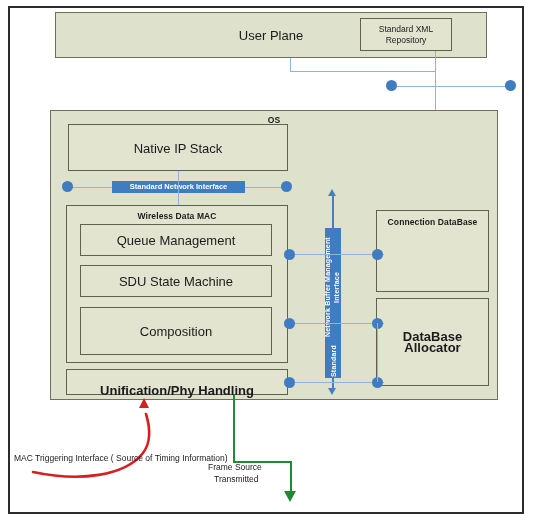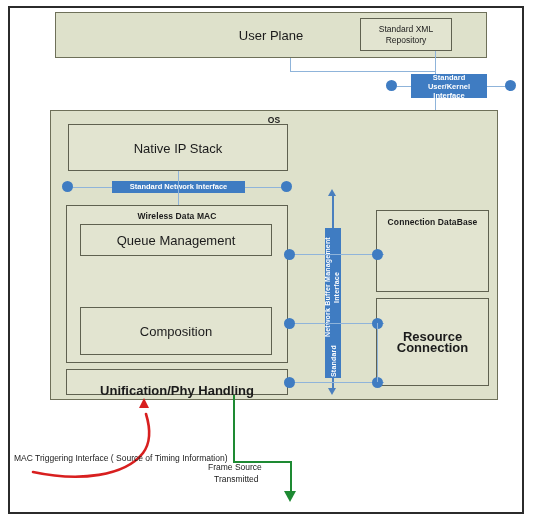--- a/index.html
+++ b/index.html
@@ -71,24 +71,20 @@
       <div style="font-size:8.5px;line-height:11px;color:#1b1b1b;">Repository</div>
     </div>
   </div>
 
   <div class="vline" style="left:290px;top:58px;height:13px;"></div>
   <div class="hline" style="left:290px;top:71px;width:145px;"></div>
 
   <div class="vline" style="left:435px;top:51px;height:138px;"></div>
 
   <div class="hline" style="left:390px;top:86px;width:125px;"></div>
-  <div class="bluebar small" style="left:411px;top:74px;width:76px;height:24px;flex-direction:column;">
-    <span>Standard User/Kernel</span>
-    <span>Interface</span>
-  </div>
   <div class="dot" style="left:386px;top:80px;"></div>
   <div class="dot" style="left:505px;top:80px;"></div>
 
   <div class="panel" style="left:50px;top:110px;width:448px;height:290px;">
     <div class="lbl bold" style="top:4px;">OS</div>
   </div>
 
   <div class="panel inner" style="left:68px;top:124px;width:220px;height:47px;">
     <div class="center-lbl">Native IP Stack</div>
   </div>
@@ -102,34 +98,37 @@
   <div class="vline" style="left:178px;top:171px;height:16px;"></div>
   <div class="vline" style="left:178px;top:187px;height:18px;"></div>
 
   <div class="panel inner" style="left:66px;top:205px;width:222px;height:158px;">
     <div class="lbl bold" style="top:5px;">Wireless Data MAC</div>
   </div>
 
   <div class="panel inner" style="left:80px;top:224px;width:192px;height:32px;">
     <div class="center-lbl">Queue Management</div>
   </div>
+  <div class="panel inner" style="left:80px;top:265px;width:192px;height:32px;">
+    <div class="center-lbl">SDU State Machine</div>
+  </div>
   <div class="panel inner" style="left:80px;top:307px;width:192px;height:48px;">
     <div class="center-lbl">Composition</div>
   </div>
 
   <div class="panel inner" style="left:66px;top:369px;width:222px;height:26px;">
     <div class="center-lbl" style="font-weight:bold;margin-top:8px;">Unification/Phy Handling</div>
   </div>
 
   <div class="panel inner" style="left:376px;top:210px;width:113px;height:82px;">
     <div class="lbl bold" style="top:6px;">Connection DataBase</div>
   </div>
 
   <div class="panel inner" style="left:376px;top:298px;width:113px;height:88px;">
-    <div class="center-lbl" style="font-weight:bold;">Resource Connection</div>
+    <div class="center-lbl" style="font-weight:bold;">DataBase Allocator</div>
   </div>
 
   <div class="varrow" style="left:332px;top:196px;height:194px;"></div>
   <div class="arrowhead-up" style="left:328px;top:189px;"></div>
   <div class="arrowhead-down" style="left:328px;top:388px;"></div>
 
   <div class="bluebar vert" style="left:325px;top:228px;width:16px;height:150px;">
     <span>Standard</span>
     <span style="margin-left:3px;">Network Buffer Management Interface</span>
   </div>

